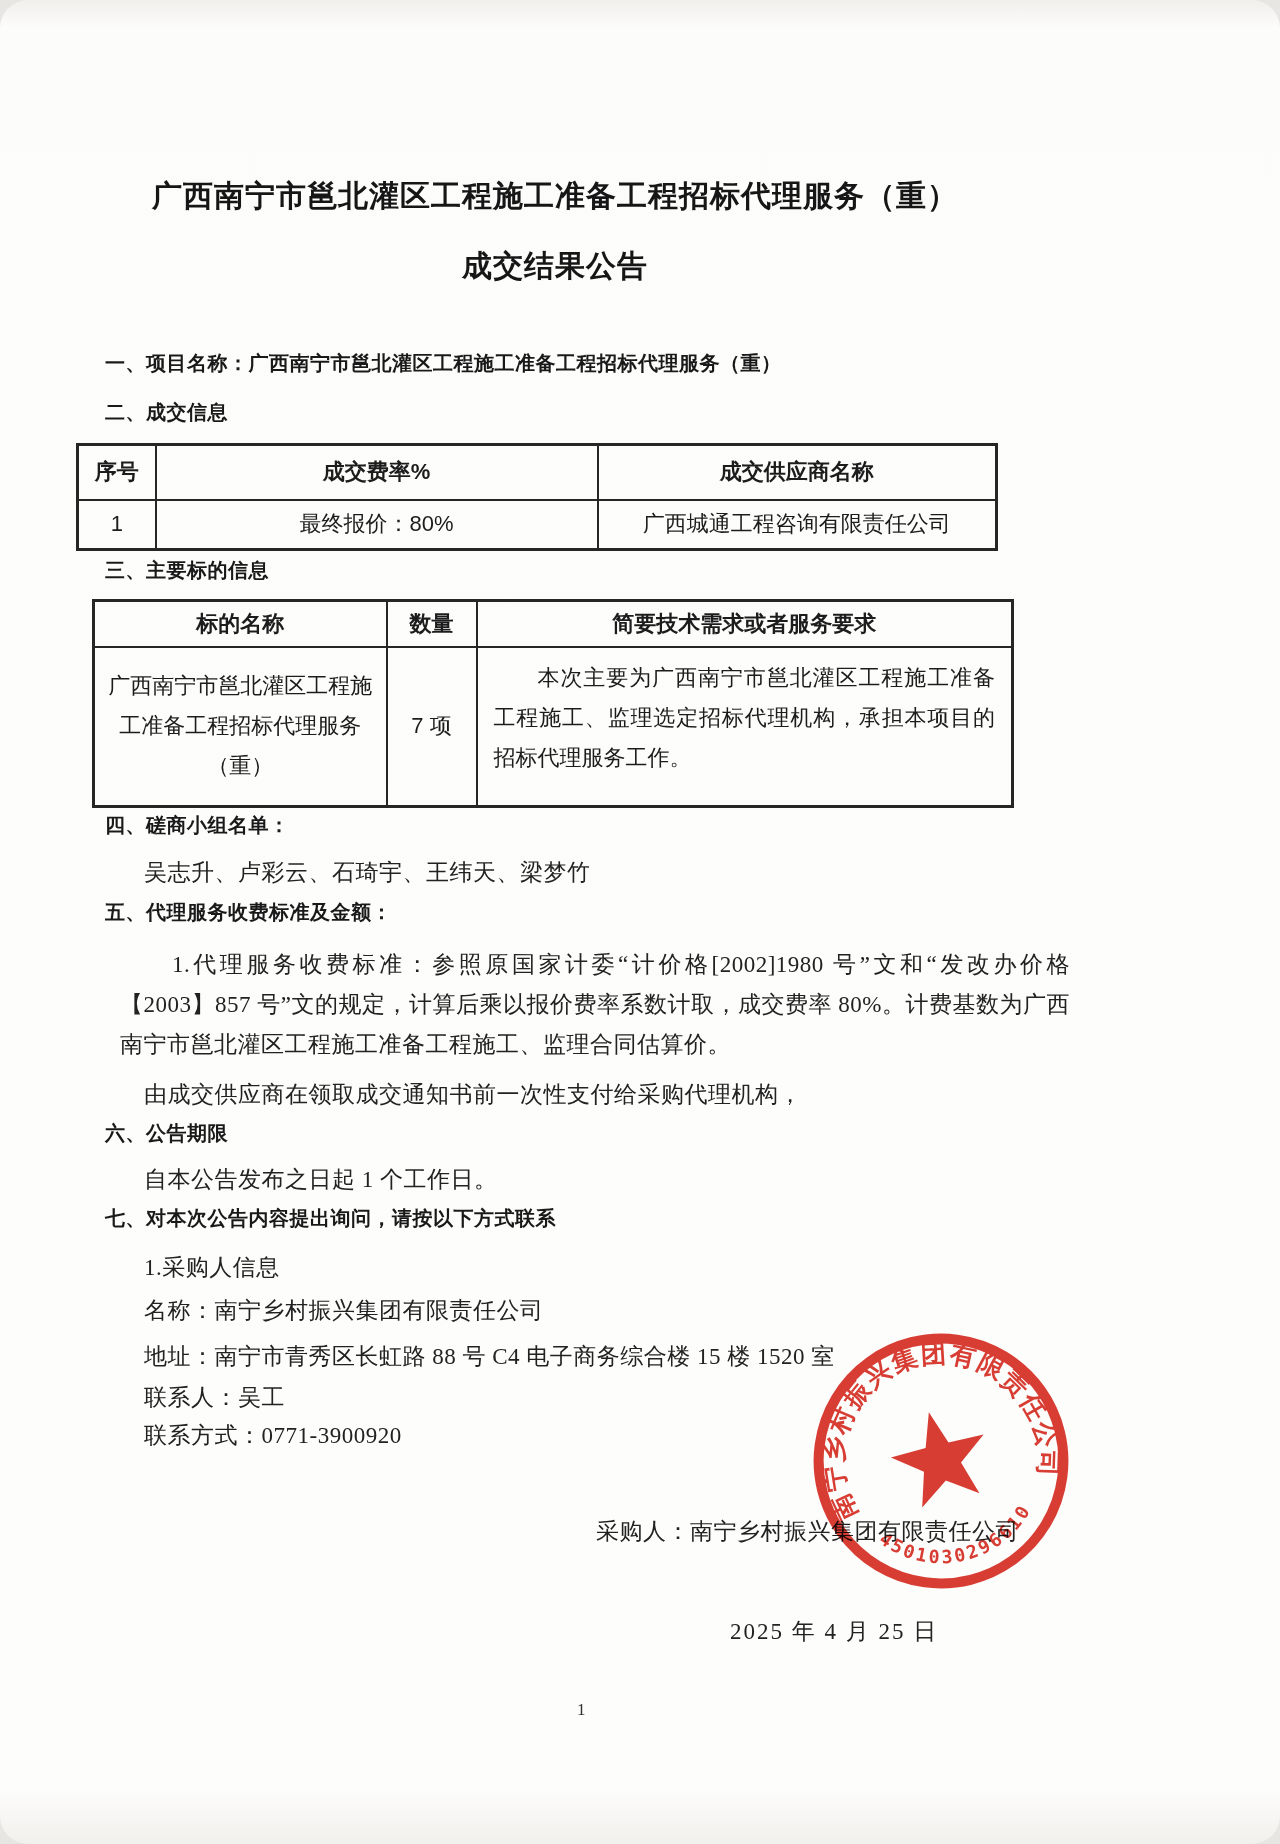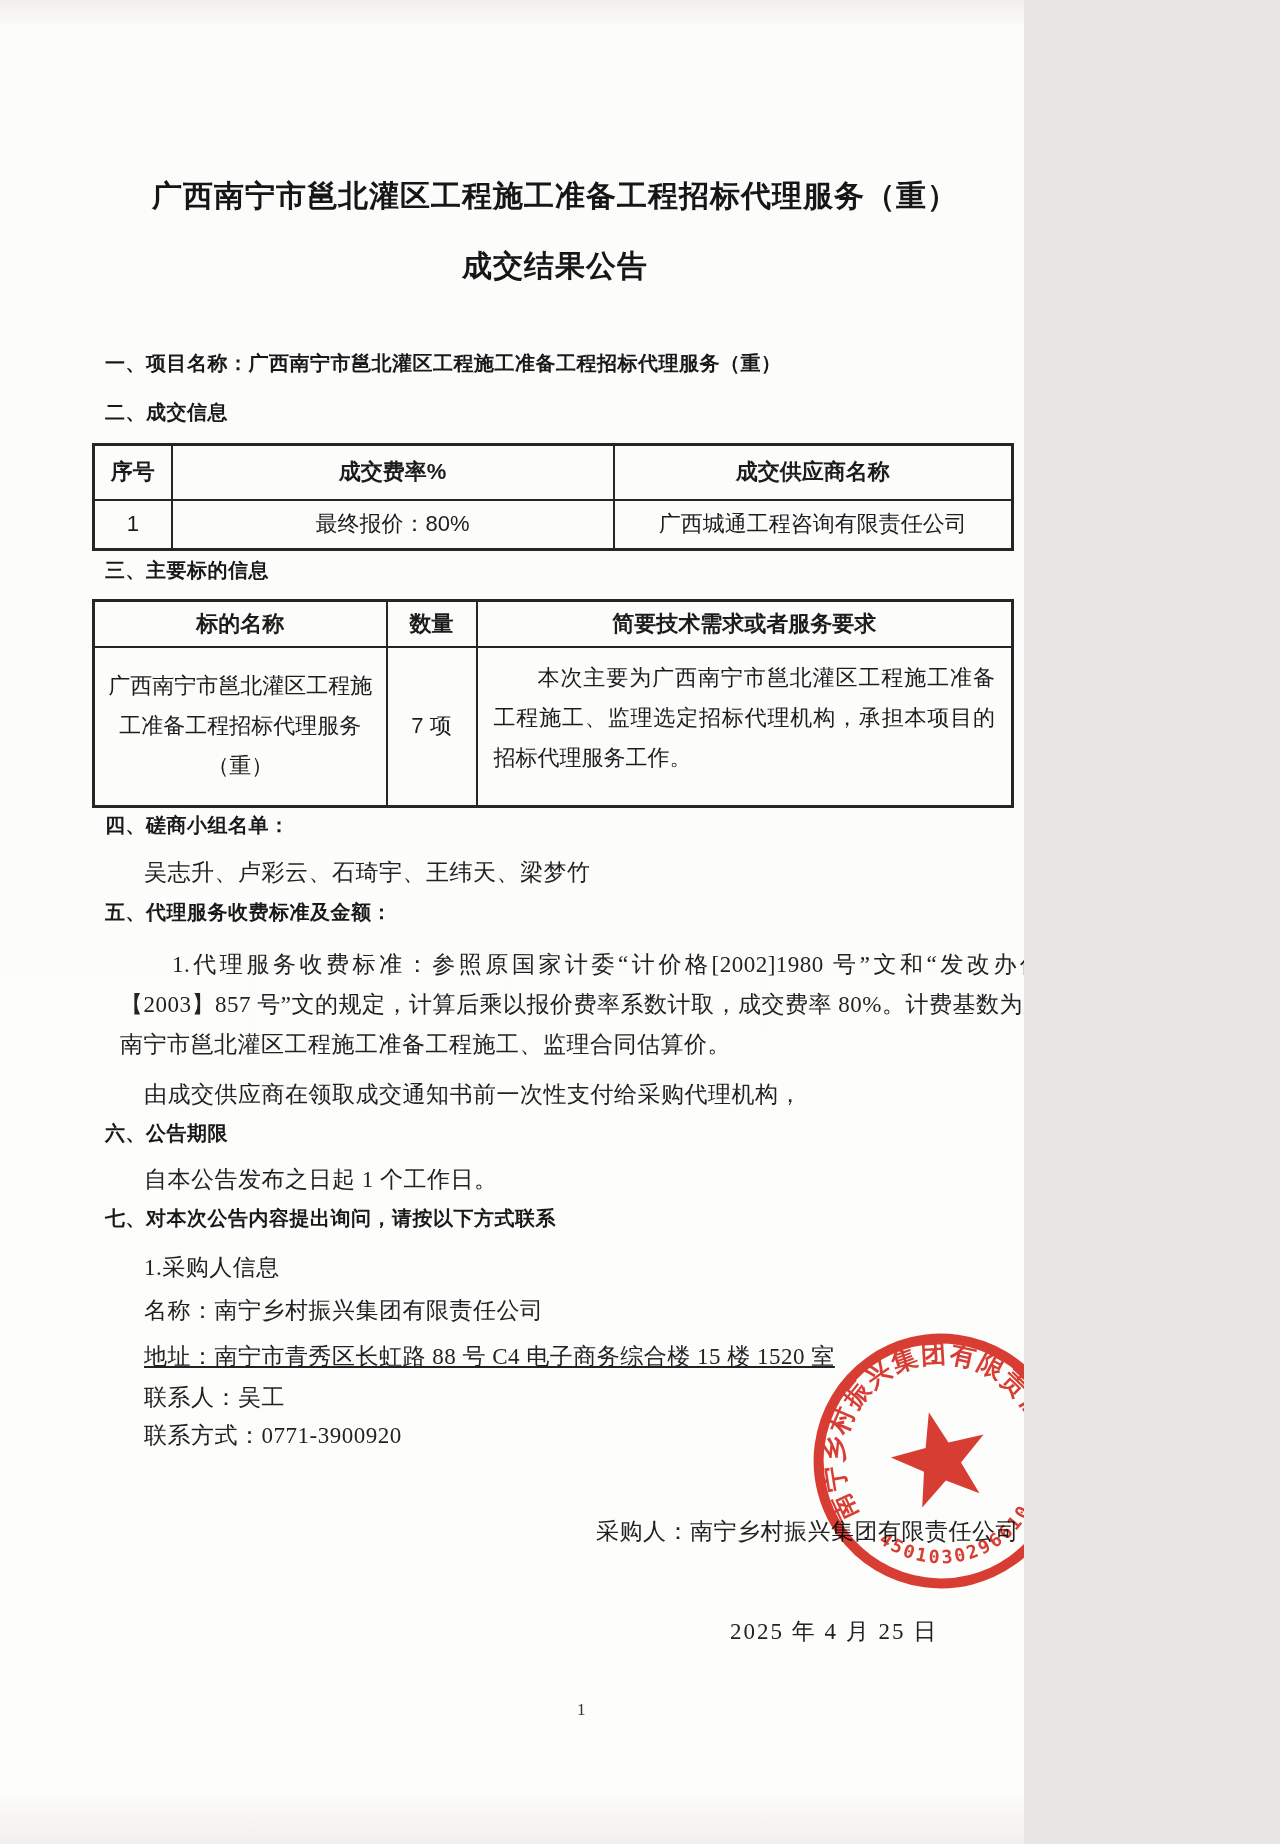--- a/index.html
+++ b/index.html
@@ -1,18 +1,18 @@
 <!DOCTYPE html>
 <html><head>
 <meta charset="utf-8">
 <style>
   html,body{margin:0;padding:0;}
   body{width:1280px;height:1844px;background:#e8e6e2;font-family:"Liberation Serif","DejaVu Serif",serif;}
-  .page{position:relative;width:1024px;height:1844px;overflow:hidden;color:#1c1c1c;
-        background:linear-gradient(180deg,#f1efeb 0%,#fcfcfb 1.5%,#fdfdfc 97%,#f2f0ec 100%);}
+  .page{position:relative;width:1280px;height:1844px;overflow:hidden;color:#1c1c1c;
+        background:linear-gradient(180deg,#f1efeb 0%,#fcfcfb 1.5%,#fdfdfc 97%,#f2f0ec 100%);border-radius:28px;}
   .abs{position:absolute;}
   .doc-title{left:0;width:1110px;text-align:center;font-size:30px;font-weight:700;
              font-family:"Liberation Sans","DejaVu Sans",sans-serif;letter-spacing:1px;color:#161616;}
   .hd{font-size:20px;font-weight:700;font-family:"Liberation Sans","DejaVu Sans",sans-serif;
       color:#191919;letter-spacing:.5px;}
   .bd{font-size:23px;font-weight:400;color:#222;letter-spacing:.5px;}
   .para{left:92px;width:950px;line-height:40px;text-align:justify;text-indent:52px;}
   table{border-collapse:collapse;table-layout:fixed;}
   .tbl{border:3px solid #262626;}
   .tbl td,.tbl th{border:2px solid #262626;text-align:center;vertical-align:middle;
@@ -28,21 +28,21 @@
 <body>
 
 <div class="page">
 
   <div class="abs doc-title" style="top:176px;">广西南宁市邕北灌区工程施工准备工程招标代理服务（重）</div>
   <div class="abs doc-title" style="top:246px;">成交结果公告</div>
 
   <div class="abs hd" style="left:105px;top:350px;">一、项目名称：广西南宁市邕北灌区工程施工准备工程招标代理服务（重）</div>
   <div class="abs hd" style="left:105px;top:399px;">二、成交信息</div>
 
-  <table class="abs tbl" style="left:92px;top:443px;width:919px;">
+  <table class="abs tbl" style="left:76px;top:443px;width:919px;">
     <colgroup>
         <col style="width:78px">
         <col style="width:442px">
         <col style="width:399px">
       </colgroup>
     <tbody>
         <tr style="height:55px">
       <th>序号</th>
       <th>成交费率%</th>
       <th>成交供应商名称</th>
@@ -83,21 +83,21 @@
   <div class="abs hd" style="left:105px;top:899px;">五、代理服务收费标准及金额：</div>
   <div class="abs bd para" style="top:945px;margin-left:28px;">1.代理服务收费标准：参照原国家计委“计价格[2002]1980 号”文和“发改办价格【2003】857 号”文的规定，计算后乘以报价费率系数计取，成交费率 80%。计费基数为广西南宁市邕北灌区工程施工准备工程施工、监理合同估算价。</div>
   <div class="abs bd" style="left:144px;top:1079px;">由成交供应商在领取成交通知书前一次性支付给采购代理机构，</div>
 
   <div class="abs hd" style="left:105px;top:1120px;">六、公告期限</div>
   <div class="abs bd" style="left:144px;top:1164px;">自本公告发布之日起 1 个工作日。</div>
 
   <div class="abs hd" style="left:105px;top:1205px;">七、对本次公告内容提出询问，请按以下方式联系</div>
   <div class="abs bd" style="left:144px;top:1252px;">1.采购人信息</div>
   <div class="abs bd" style="left:144px;top:1295px;">名称：南宁乡村振兴集团有限责任公司</div>
-  <div class="abs bd" style="left:144px;top:1341px;text-decoration:underline;">地址：南宁市青秀区长虹路 88 号 C4 电子商务综合楼 15 楼 1520 室</div>
+  <div class="abs bd" style="left:144px;top:1341px;">地址：南宁市青秀区长虹路 88 号 C4 电子商务综合楼 15 楼 1520 室</div>
   <div class="abs bd" style="left:144px;top:1382px;">联系人：吴工</div>
   <div class="abs bd" style="left:144px;top:1420px;">联系方式：0771-3900920</div>
 
   <div class="abs bd" style="left:596px;top:1516px;font-weight:500;">采购人：南宁乡村振兴集团有限责任公司</div>
   <div class="abs bd" style="left:730px;top:1616px;letter-spacing:2px;">2025 年  4  月  25  日</div>
 
   <div class="abs stamp-wrap">
     <svg viewBox="0 0 300 300" width="274" height="274">
       <g transform="rotate(-14 150 150)" fill="#d6281e">
         <circle cx="150" cy="150" r="134" fill="none" stroke="#d6281e" stroke-width="11"></circle>

